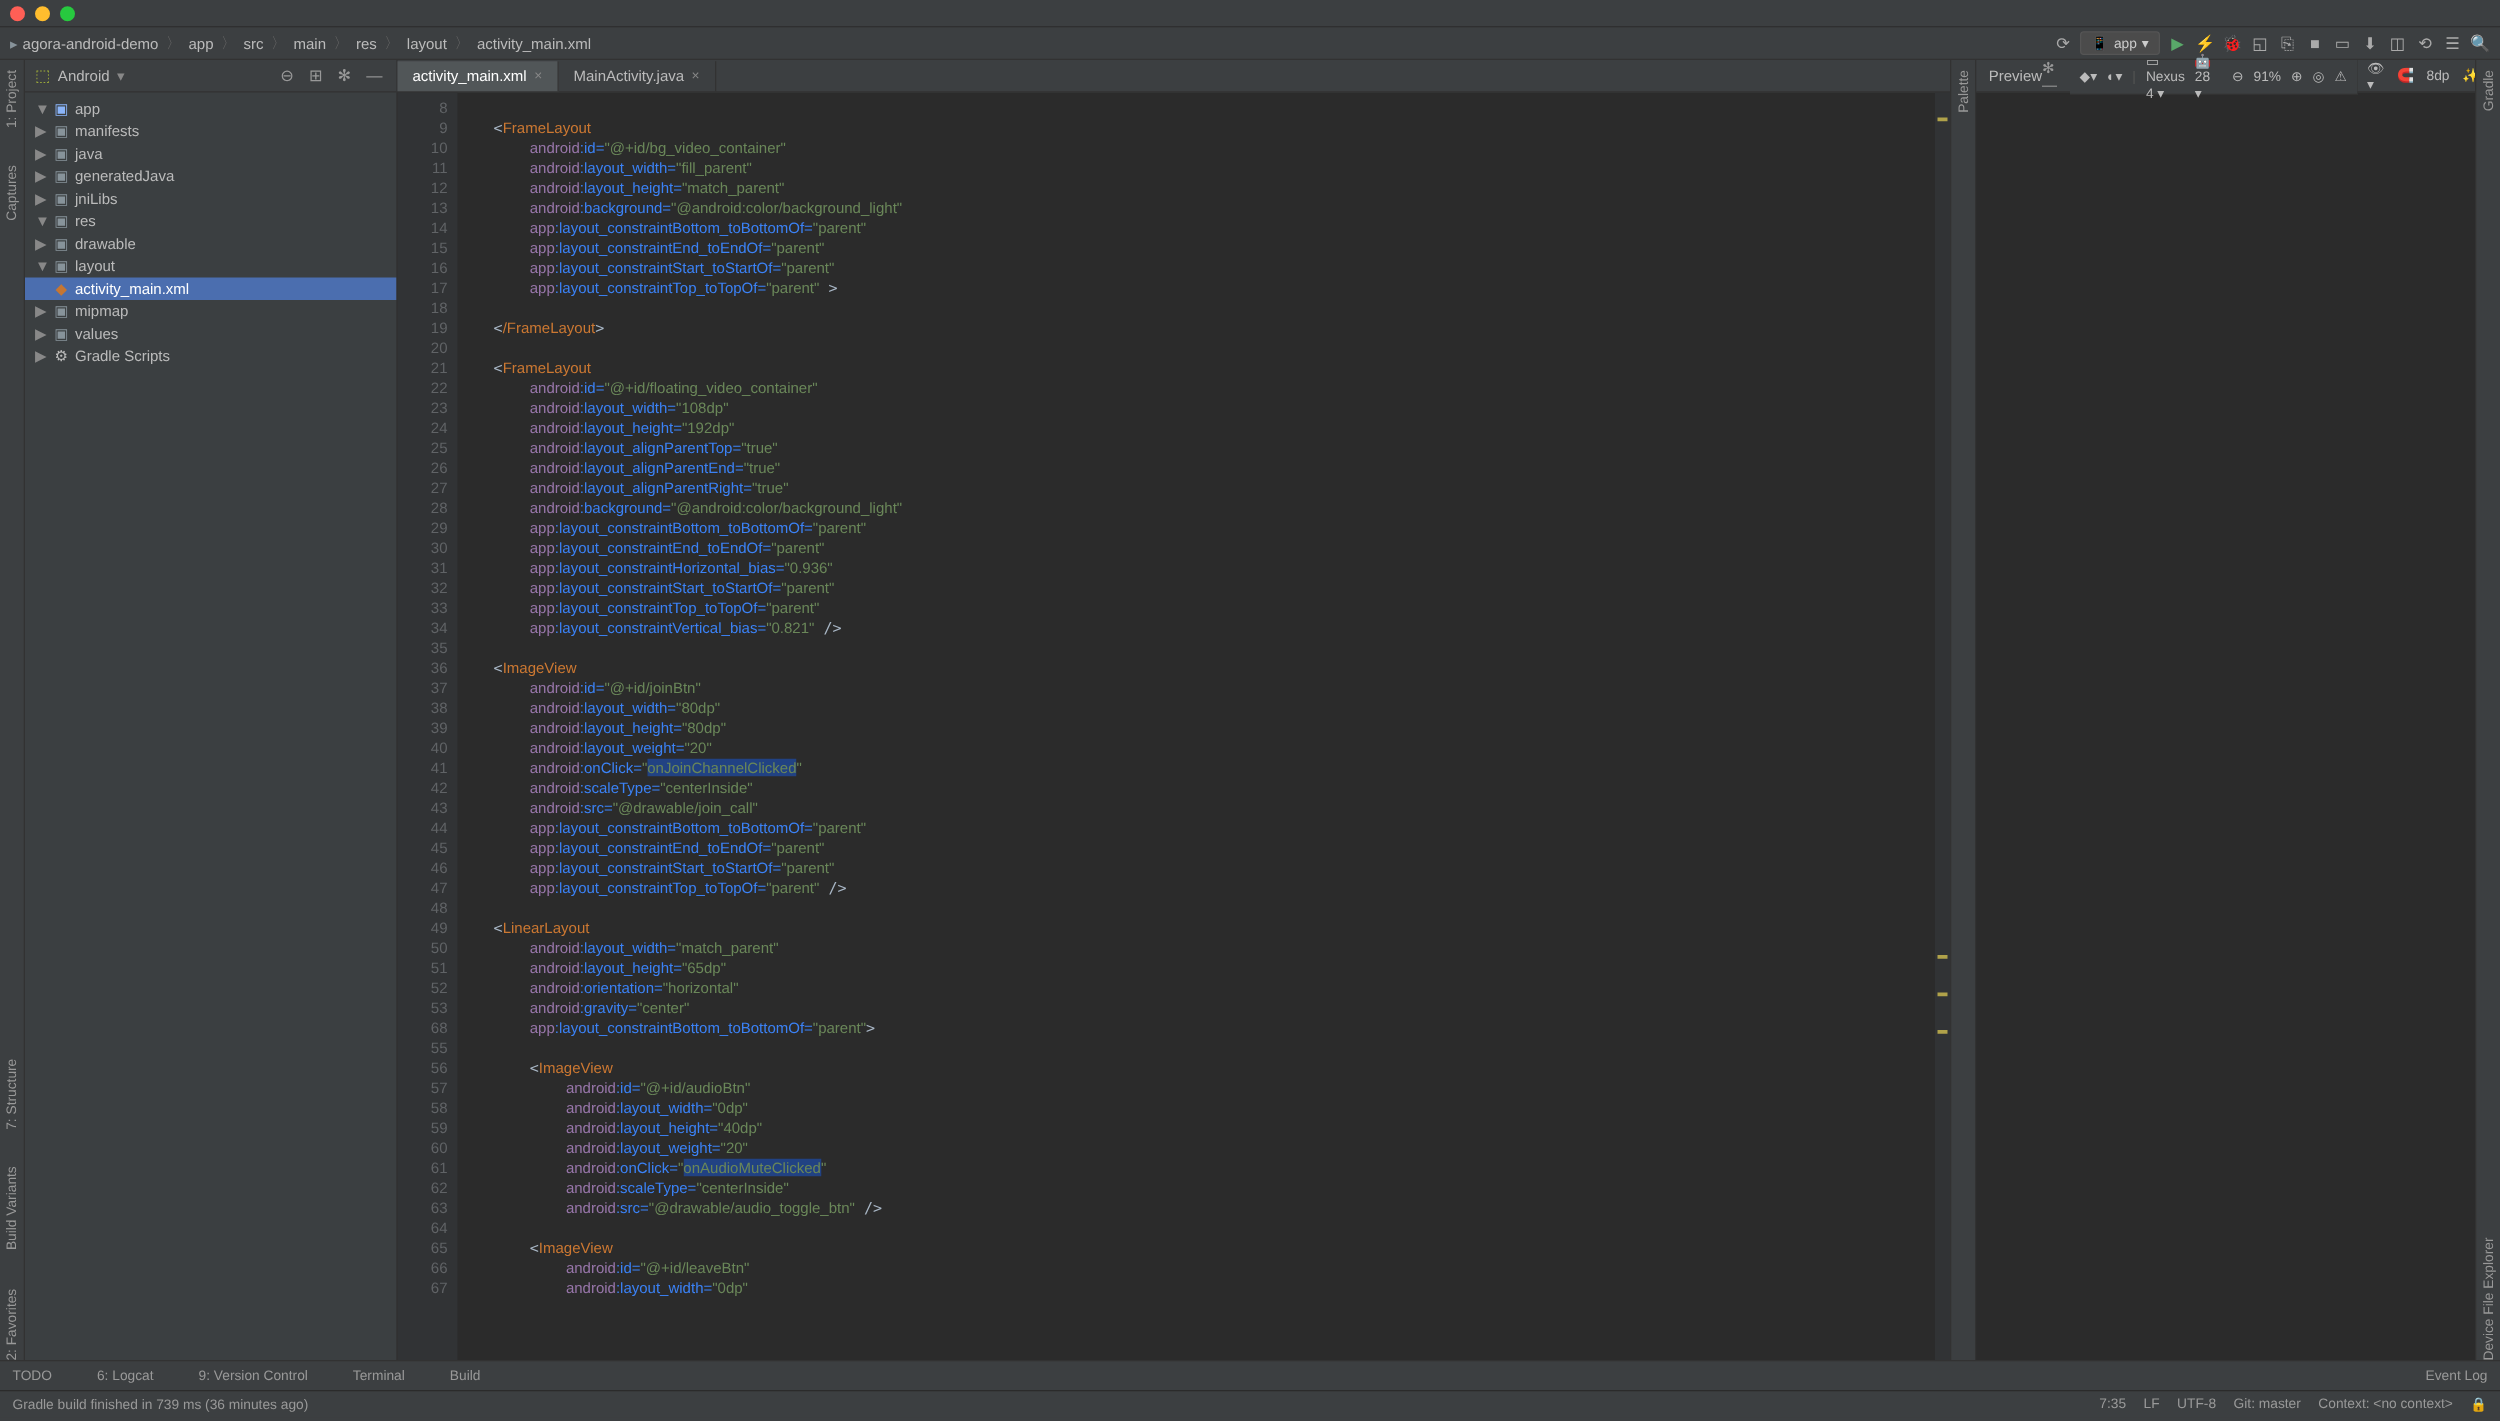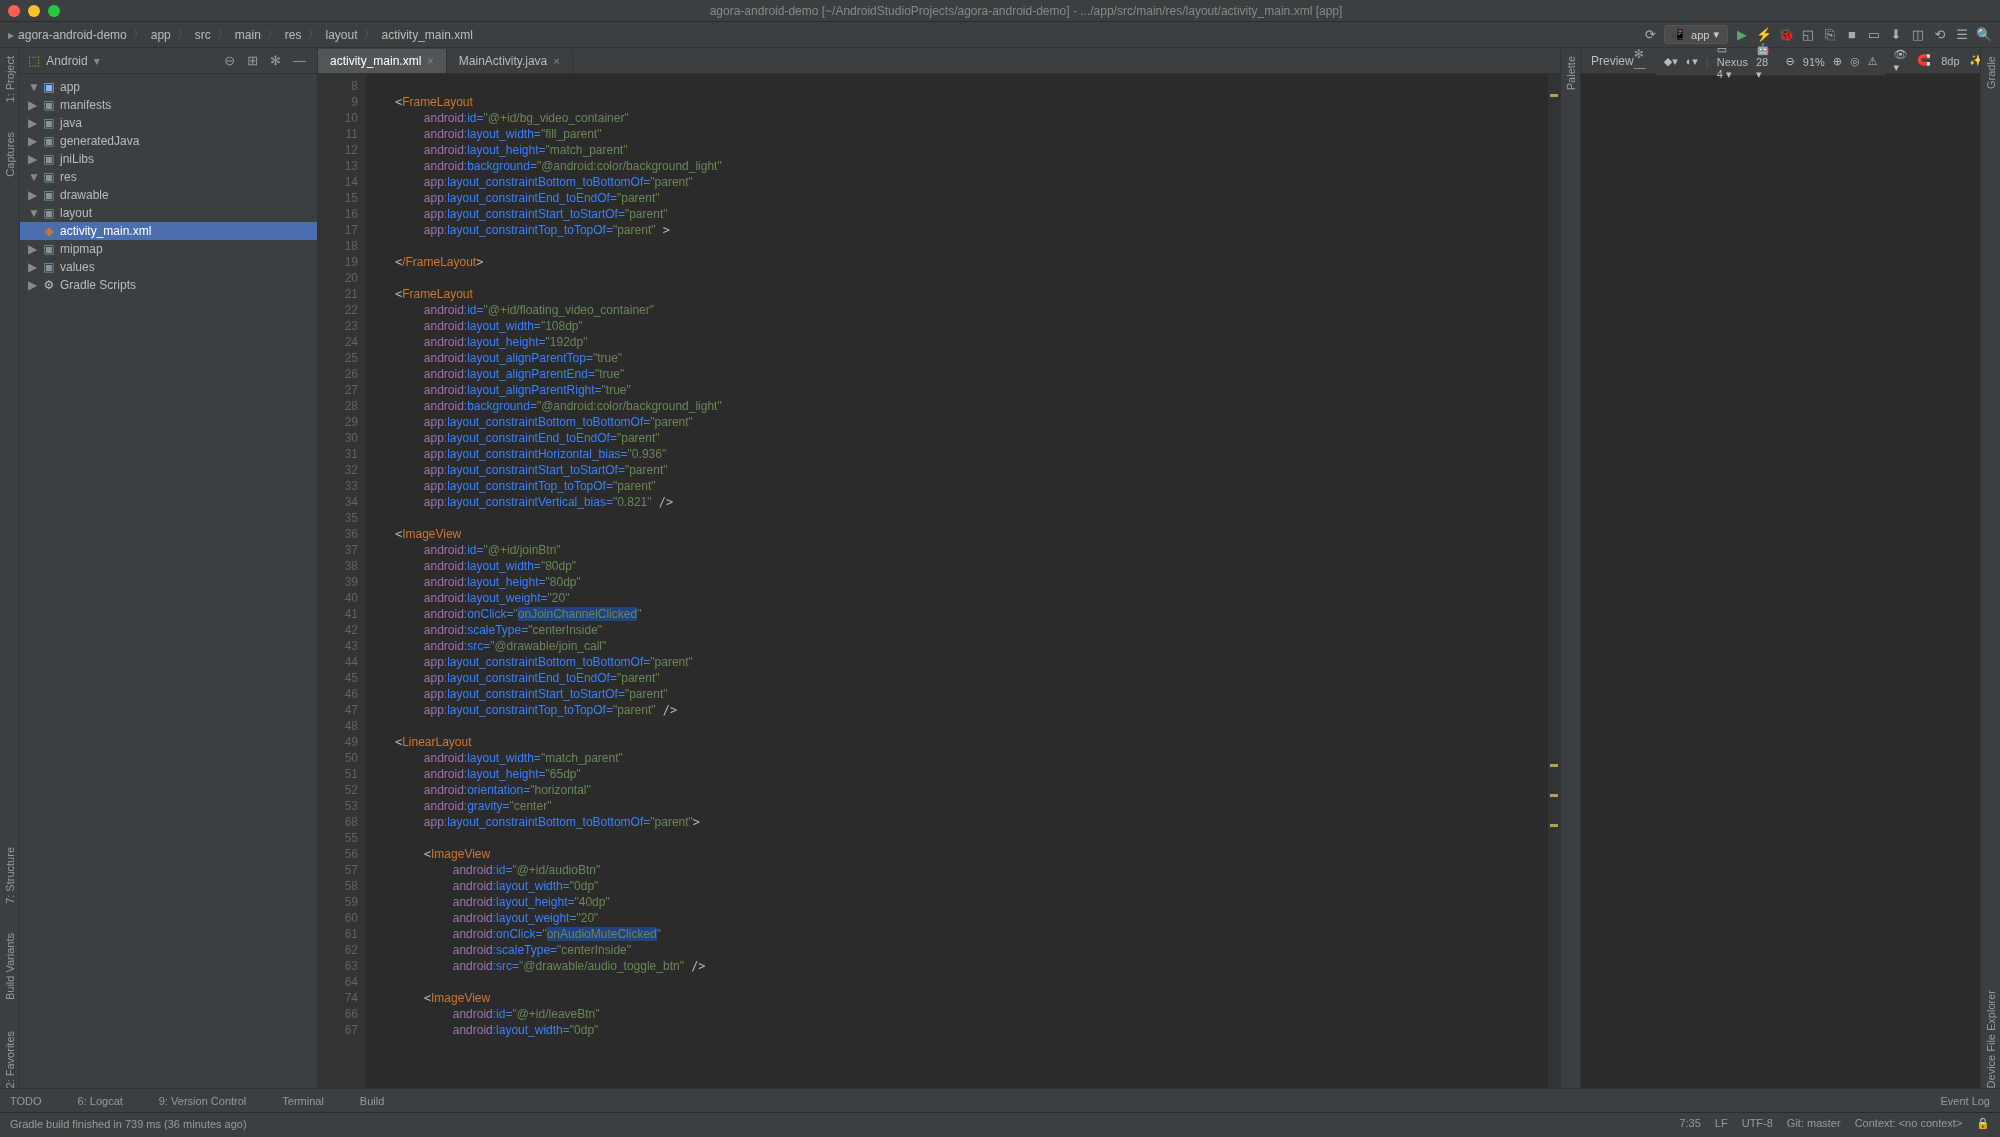--- a/index.html
+++ b/index.html
@@ -100,21 +100,20 @@
 </style>
 </head>
 <body>
 
 <div class="titlebar">
   <div class="traffic">
     <div class="dot r"></div>
     <div class="dot y"></div>
     <div class="dot g"></div>
   </div>
-  <div class="title">agora-android-demo [~/AndroidStudioProjects/agora-android-demo] - .../app/src/main/res/layout/activity_main.xml [app]</div>
 </div>
 
 <div class="crumbbar">
   <div class="crumbs">
     <span class="folder-icon">▸</span>
     <span>agora-android-demo</span>
       <span class="sep">〉</span>
     <span>app</span>
       <span class="sep">〉</span>
     <span>src</span>
@@ -294,21 +293,21 @@
           <div class="">55</div>
           <div class="">56</div>
           <div class="">57</div>
           <div class="">58</div>
           <div class="">59</div>
           <div class="">60</div>
           <div class="">61</div>
           <div class="">62</div>
           <div class="">63</div>
           <div class="">64</div>
-          <div class="">74</div>
+          <div class="">65</div>
           <div class="">66</div>
           <div class="">67</div>
         </div>
       <div class="code" id="code">
     &lt;<span class="t">FrameLayout</span>
         <span class="ns">android</span><span class="a">:id=</span><span class="s">"@+id/bg_video_container"</span>
         <span class="ns">android</span><span class="a">:layout_width=</span><span class="s">"fill_parent"</span>
         <span class="ns">android</span><span class="a">:layout_height=</span><span class="s">"match_parent"</span>
         <span class="ns">android</span><span class="a">:background=</span><span class="s">"@android:color/background_light"</span>
         <span class="ns">app</span><span class="a">:layout_constraintBottom_toBottomOf=</span><span class="s">"parent"</span>

